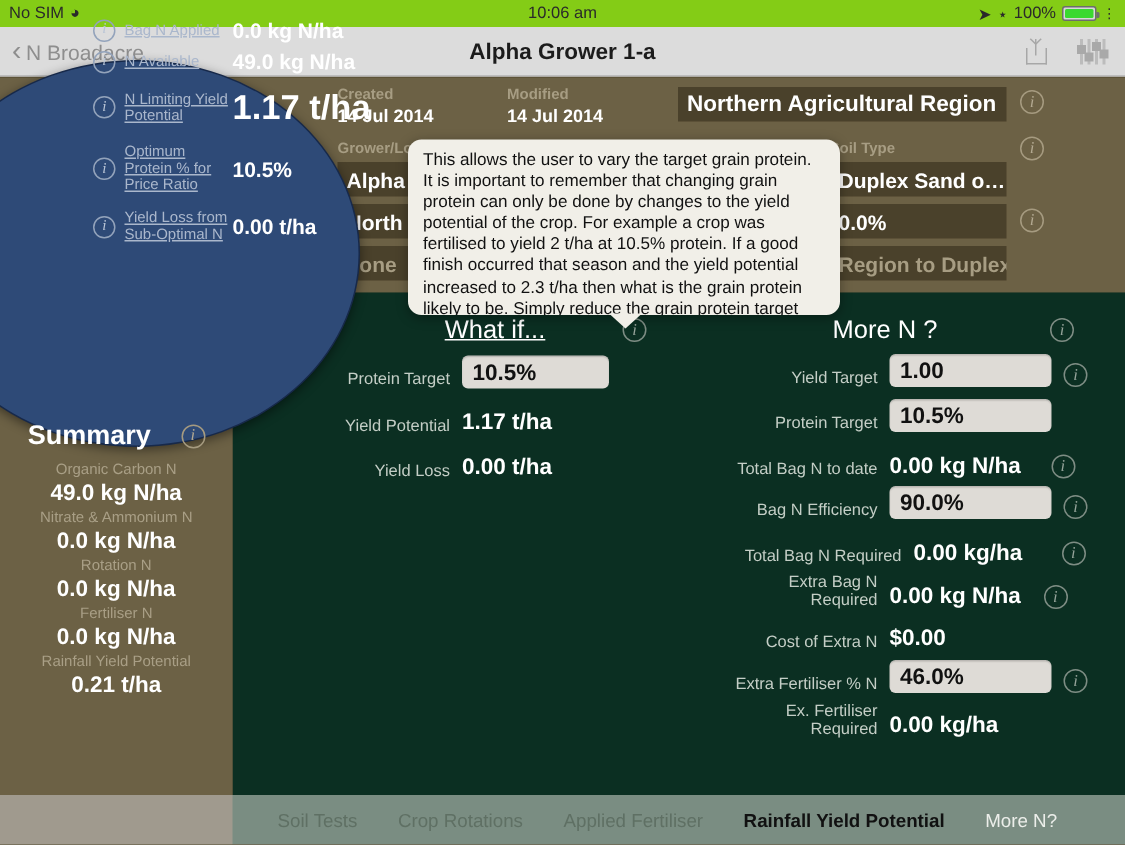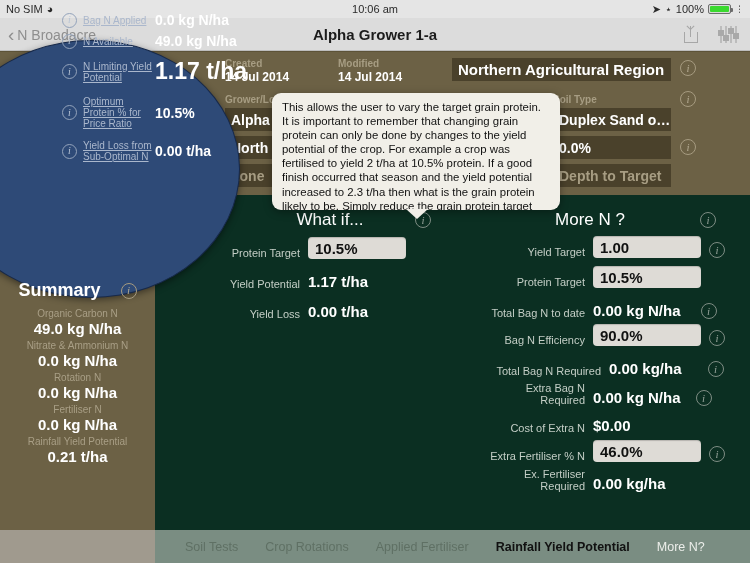--- a/index.html
+++ b/index.html
@@ -7,21 +7,21 @@
     width: 750px; height: 563px;
     font-family: "Liberation Sans", sans-serif;
     overflow: hidden;
     background: #5d5338;
   }
   #app { position: relative; width: 750px; height: 563px; overflow: hidden; }
 
   
   .statusbar {
     position: absolute; top: 0; left: 0; width: 750px; height: 18px;
-    background: #e5e5e5; color: #2a2a2a;
+    background: #84cc16; color: #2a2a2a;
     font-size: 11px; display: flex; align-items: center;
   }
   .sb-left { position: absolute; left: 6px; display: flex; align-items: center; gap: 4px; }
   .sb-center { position: absolute; left: 0; width: 750px; text-align: center; font-size: 11px; }
   .sb-right { position: absolute; right: 6px; display: flex; align-items: center; gap: 4px; font-size: 11px; }
   .wifi-ico { font-size: 11px; }
   .batt {
     width: 23px; height: 10px; border: 1px solid #6d6d6d; border-radius: 2px;
     position: relative; padding: 1px; background: #d9d9d9;
   }
@@ -244,21 +244,21 @@
   <div class="tp-lbl" style="position:absolute; left:553px; top:94px;">Soil Type</div>
   <span class="iT" style="position:absolute; left:680px; top:91px;">i</span>
 
   <div class="field" style="position:absolute; left:225px; top:108px; width:130px;">Alpha G</div>
   <div class="field" style="position:absolute; left:225px; top:136px; width:130px;">North Pa</div>
   <div class="field dim" style="position:absolute; left:225px; top:164px; width:130px;">Zone</div>
 
   <div class="field" style="position:absolute; left:553px; top:108px; width:118px;">Duplex Sand o…</div>
   <div class="field" style="position:absolute; left:553px; top:136px; width:118px;">0.0%</div>
   <span class="iT" style="position:absolute; left:680px; top:139px;">i</span>
-  <div class="field dim" style="position:absolute; left:553px; top:164px; width:118px;">Depth to Target</div>
+  <div class="field dim" style="position:absolute; left:553px; top:164px; width:118px;">Region to Duplex</div>
 
   <div class="blue-circle"></div>
   <div class="circle-rows">
 
     <div class="crow">
       <span class="iC">i</span>
       <span class="lbl">Bag N Applied</span>
       <span class="val">0.0 kg N/ha</span>
     </div>
 
@@ -307,21 +307,21 @@
     <div>
       <div class="sum-lbl">Fertiliser N</div>
       <div class="sum-val">0.0 kg N/ha</div>
     </div>
     <div>
       <div class="sum-lbl">Rainfall Yield Potential</div>
       <div class="sum-val">0.21 t/ha</div>
     </div>
   </div>
 
-  <div class="sec-title" style="position:absolute; left:215px; top:210px; width:230px;">What if...</div>
+  <div class="sec-title" style="position:absolute; left:215px; top:210px; width:230px;text-decoration:underline;">What if...</div>
   <span class="iG" style="position:absolute; left:415px; top:212px; margin:0;">i</span>
 
   <div class="frow" style="left:215px; top:237px; width:230px;">
     <span class="flbl" style="width:85px;">Protein Target</span>
     <span class="inp" style="width:98px;">10.5%</span>
   </div>
 
   <div class="frow" style="left:215px; top:268px; width:230px;">
     <span class="flbl" style="width:85px;">Yield Potential</span>
     <span class="fval">1.17 t/ha</span>

